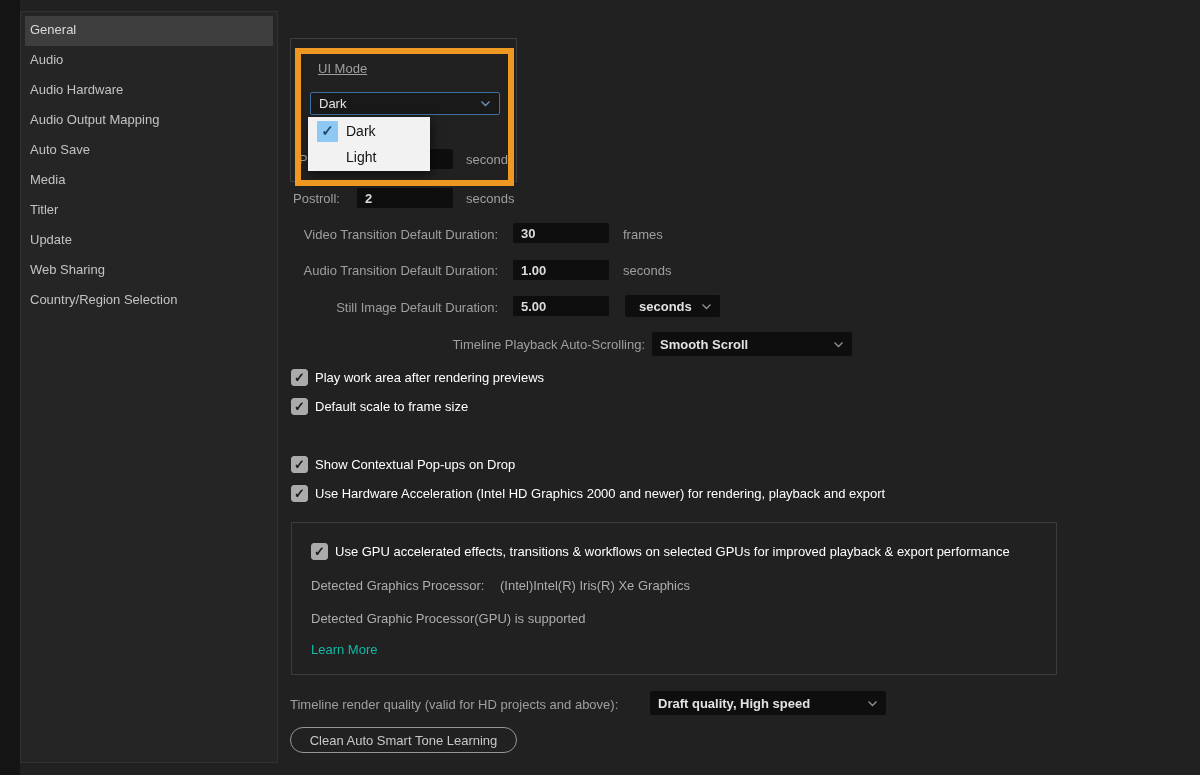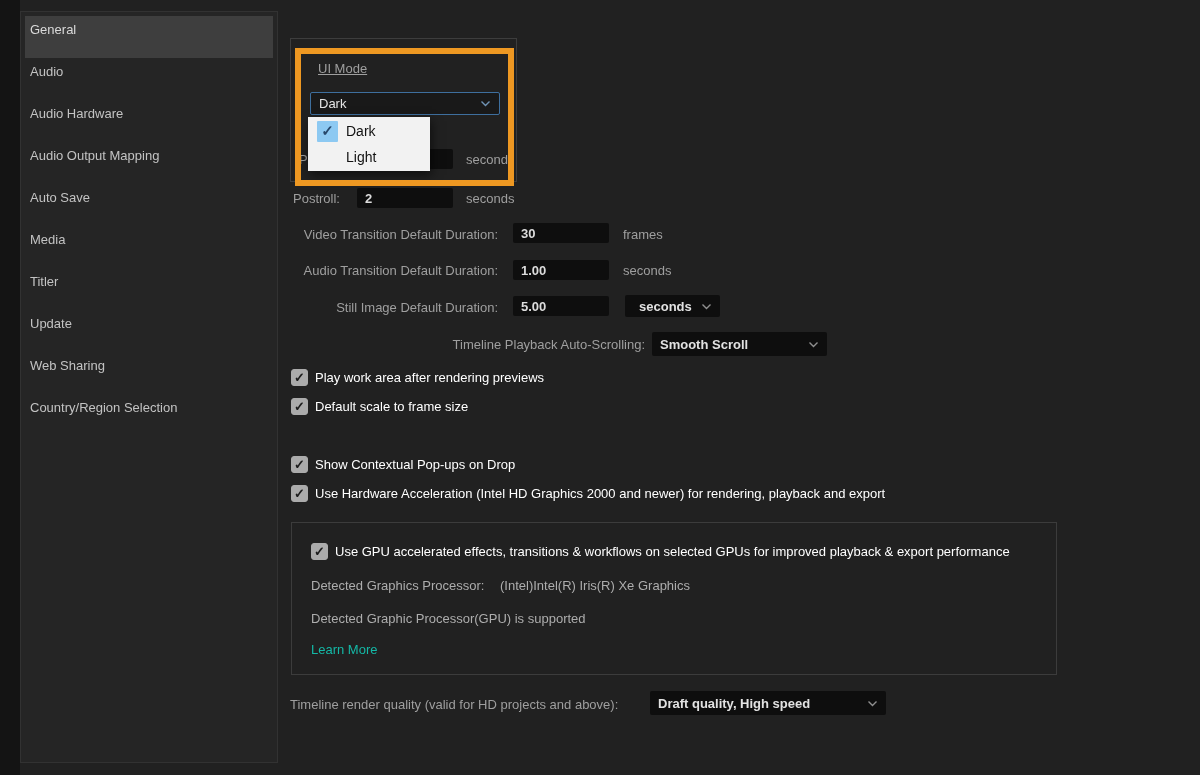--- a/index.html
+++ b/index.html
@@ -6,21 +6,21 @@
   #screen{
     position:relative;width:1200px;height:775px;overflow:hidden;
     background:#212121;
     font-family:"Liberation Sans",sans-serif;
     -webkit-font-smoothing:antialiased;
   }
   
   .left-strip{position:absolute;left:0;top:0;width:20px;height:775px;background:#141414;}
   .sidebar{position:absolute;left:20px;top:11px;width:258px;height:752px;background:#252525;border:1px solid #323232;box-sizing:border-box;}
   .side-list{padding-top:4px;}
-  .side-item{height:42px;line-height:27px;margin:0 4px;padding-left:5px;font-size:13px;color:#c3c3c3;cursor:default;white-space:nowrap;}
+  .side-item{height:30px;line-height:27px;margin:0 4px;padding-left:5px;font-size:13px;color:#c3c3c3;cursor:default;white-space:nowrap;}
   .side-item.checked{background:#3e3e3e;color:#dadada;}
   
   .lbl{position:absolute;font-size:13px;color:#9f9f9f;white-space:nowrap;}
   .lbl.r{text-align:right;}
   .unit{position:absolute;font-size:13px;color:#9f9f9f;white-space:nowrap;}
   
   .field{position:absolute;background:#0e0e0e;border:none;outline:none;color:#dcdcdc;
     font-family:"Liberation Sans",sans-serif;font-size:13px;font-weight:bold;
     padding:0 0 0 8px;width:88px;height:20px;border-radius:2px;}
   .drop{position:absolute;background:#0e0e0e;border-radius:2px;display:flex;align-items:center;
@@ -125,21 +125,21 @@
   <div class="lbl r" style="left:270px;top:300px;width:228px;">Still Image Default Duration:</div>
   <input class="field" style="left: 513px; top: 296px;" value="5.00">
   <div class="drop" style="left:625px;top:295px;width:95px;height:22px;">
     <span style="padding-left:6px;">seconds</span>
     <svg class="chev" width="11" height="7" viewBox="0 0 11 7">
         <path d="M1.5 1.5 L5.5 5.5 L9.5 1.5" fill="none" stroke="currentColor" stroke-width="1.4"></path>
       </svg>
   </div>
 
   <div class="lbl r" style="left:360px;top:337px;width:285px;">Timeline Playback Auto-Scrolling:</div>
-  <div class="drop" style="left:652px;top:332px;width:175px;height:24px;">
+  <div class="drop" style="left:652px;top:332px;width:200px;height:24px;">
     <span>Smooth Scroll</span>
     <svg class="chev" width="11" height="7" viewBox="0 0 11 7">
         <path d="M1.5 1.5 L5.5 5.5 L9.5 1.5" fill="none" stroke="currentColor" stroke-width="1.4"></path>
       </svg>
   </div>
 
   <div class="cb-row" style="left:291px;top:369px;">
     <span class="checkbox checked">
         <span class="glyph">✓</span>
       </span>
@@ -176,13 +176,14 @@
   <div class="gpu-text" style="left:311px;top:611px;">Detected Graphic Processor(GPU) is supported</div>
   <div class="link" style="left:311px;top:642px;">Learn More</div>
 
   <div class="lbl" style="left:290px;top:697px;">Timeline render quality (valid for HD projects and above):</div>
   <div class="drop" style="left:650px;top:691px;width:236px;height:24px;">
     <span>Draft quality, High speed</span>
     <svg class="chev" width="11" height="7" viewBox="0 0 11 7">
         <path d="M1.5 1.5 L5.5 5.5 L9.5 1.5" fill="none" stroke="currentColor" stroke-width="1.4"></path>
       </svg>
   </div>
+  <div class="pill-btn">Clean Auto Smart Tone Learning</div>
 </div>
 
 </body></html>

